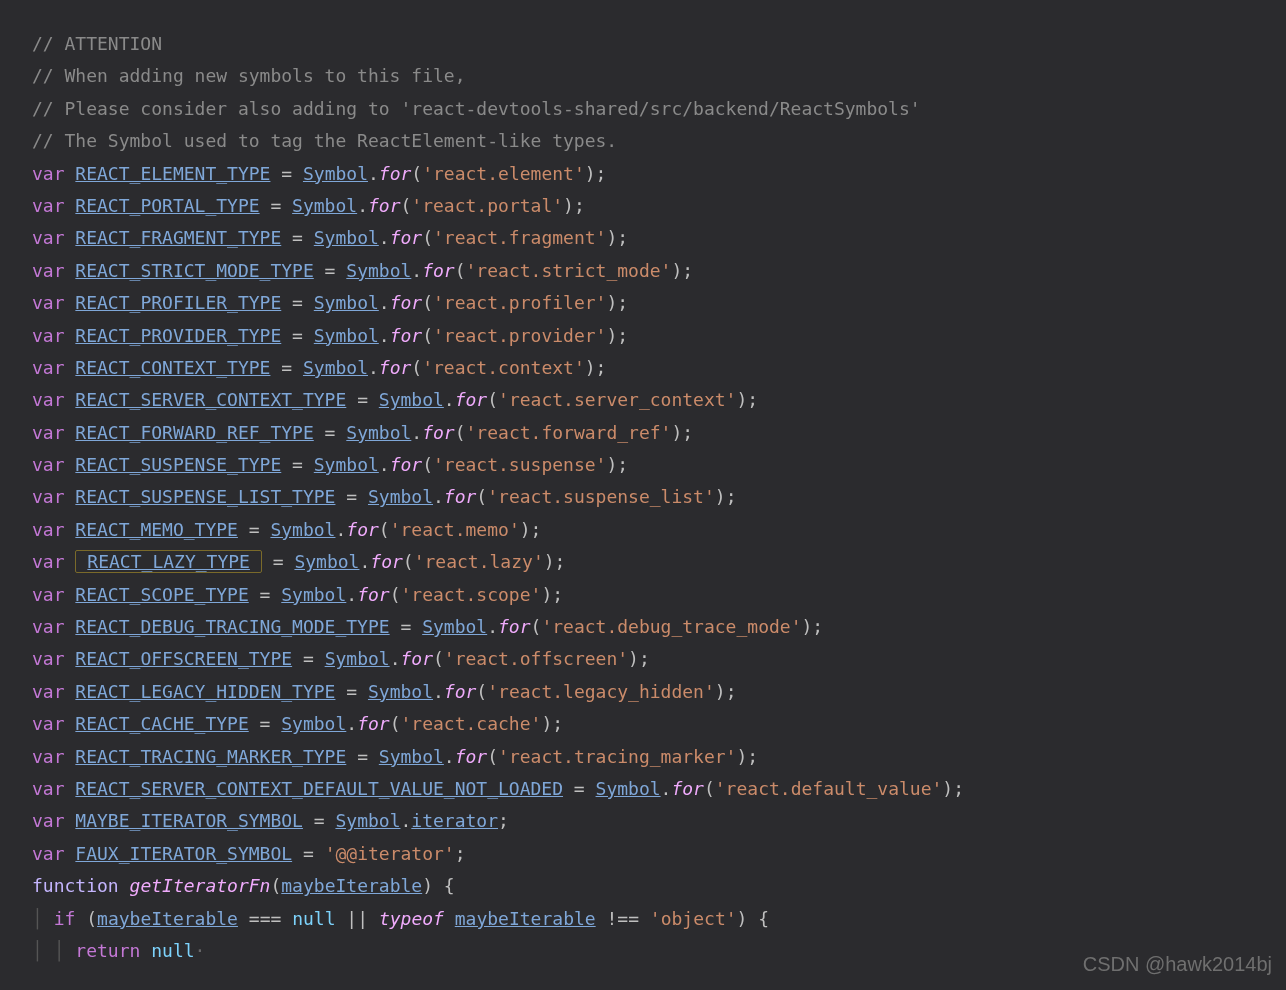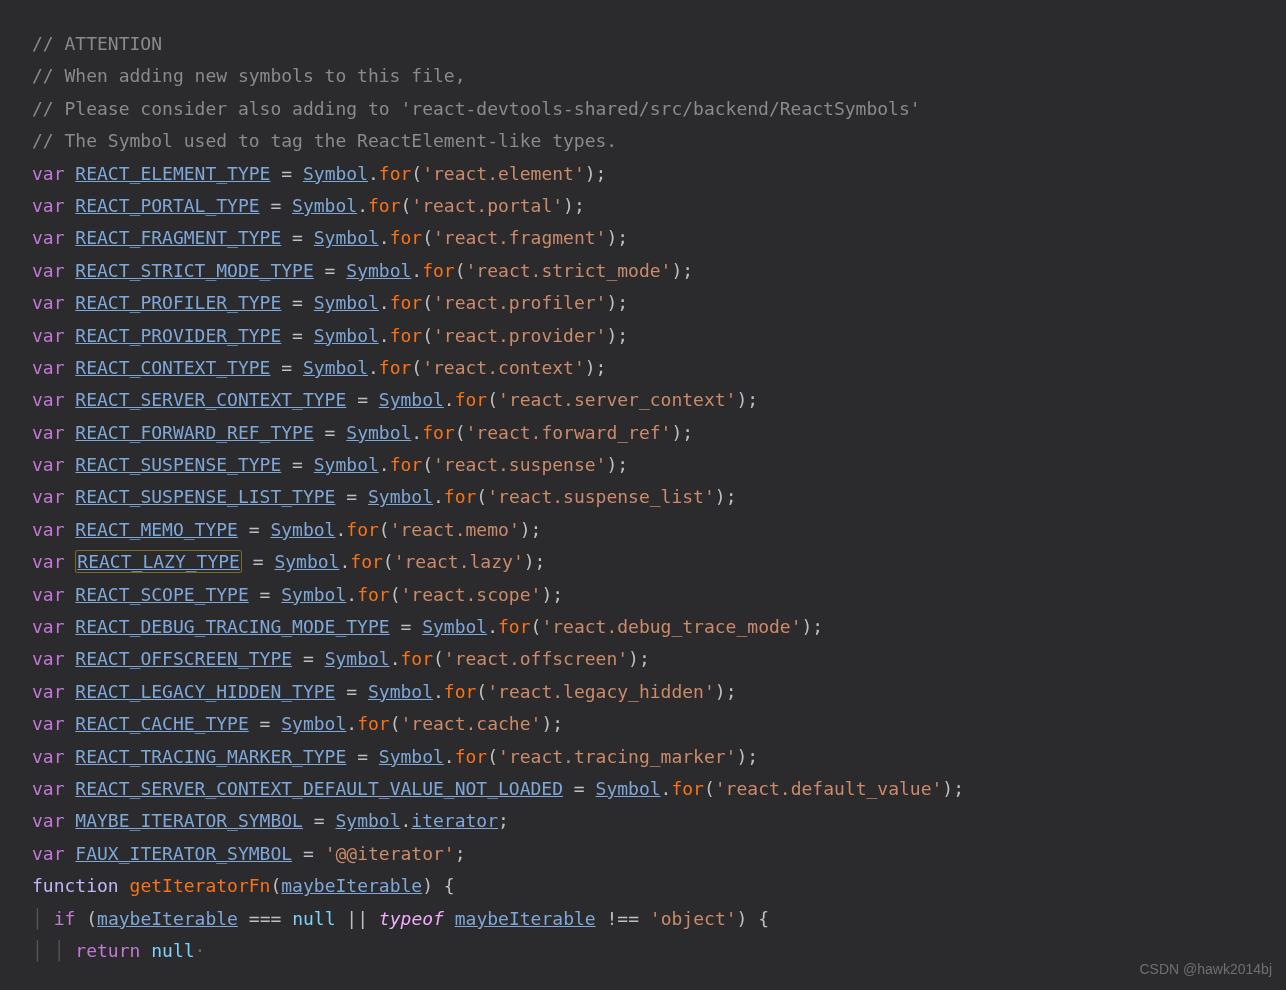--- a/index.html
+++ b/index.html
@@ -17,30 +17,30 @@
     white-space: nowrap;
   }
   .line { white-space: pre; }
   .comment { color: #8a8a8a; margin-top: 21px; }
   .kw-var { color: #c478d6; margin-top: 8px; }
   .kw-func { color: #c4b5fd; }
   .kw-if { color: #c478d6; }
   .kw-typeof { color: #f0abfc; font-style: italic; }
   .kw-null { color: #7dd3fc; }
   .ident { color: #7fa7d8; text-decoration: underline; }
-  .method { color: #f97316; }
+  .method { color: #f0abfc; font-style: italic; }
   .string { color: #cb8b6a; }
   .punct { color: #bfbfbf; }
-  .highlight { border: 1px solid #7a6a2a; border-radius: 2px; padding: 0 1px; }
+  .highlight { border: 1px solid #7a6a2a; border-radius: 2px; padding: 0 11px; }
   .watermark {
     position: absolute;
     bottom: 8px;
     right: 14px;
     color: #6f6f6f;
-    font-size: 14px;
+    font-size: 20px;
     font-family: sans-serif;
   }
 </style>
 </head>
 <body>
 
 <div class="line"><span class="comment">// ATTENTION</span></div>
 <div class="line"><span class="comment">// When adding new symbols to this file,</span></div>
 <div class="line"><span class="comment">// Please consider also adding to 'react-devtools-shared/src/backend/ReactSymbols'</span></div>
 <div class="line"><span class="comment">// The Symbol used to tag the ReactElement-like types.</span></div>

